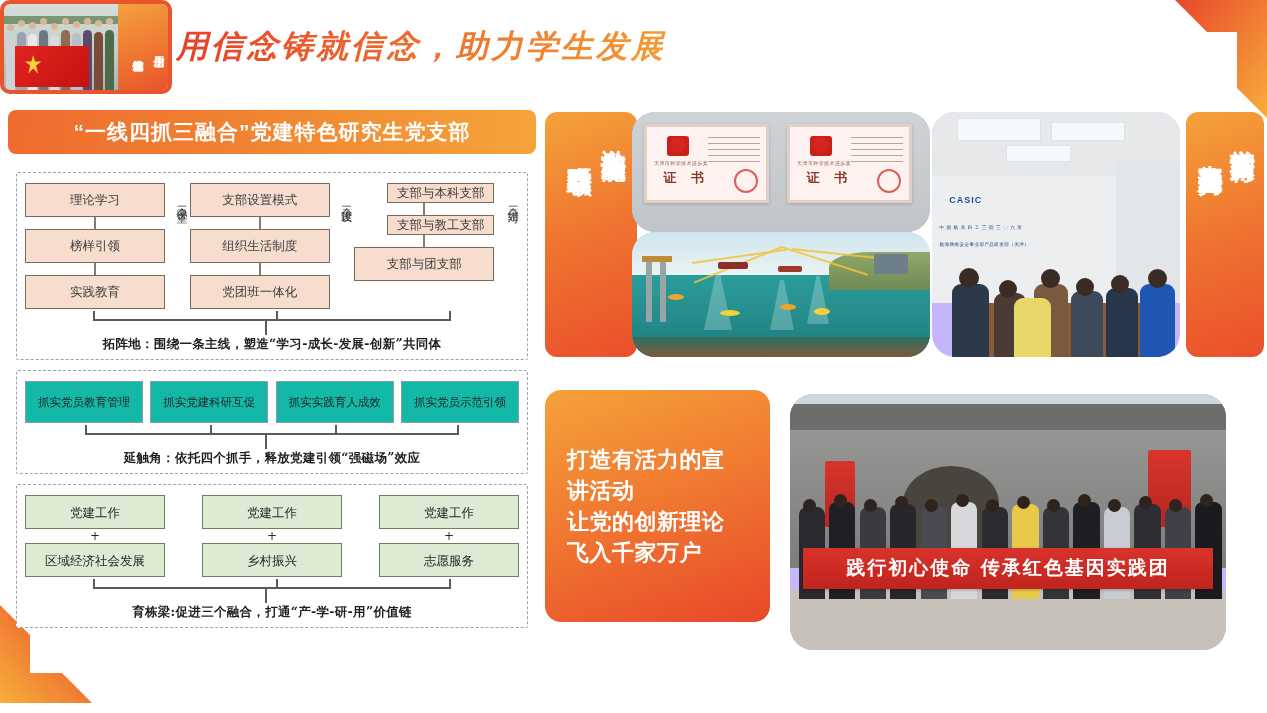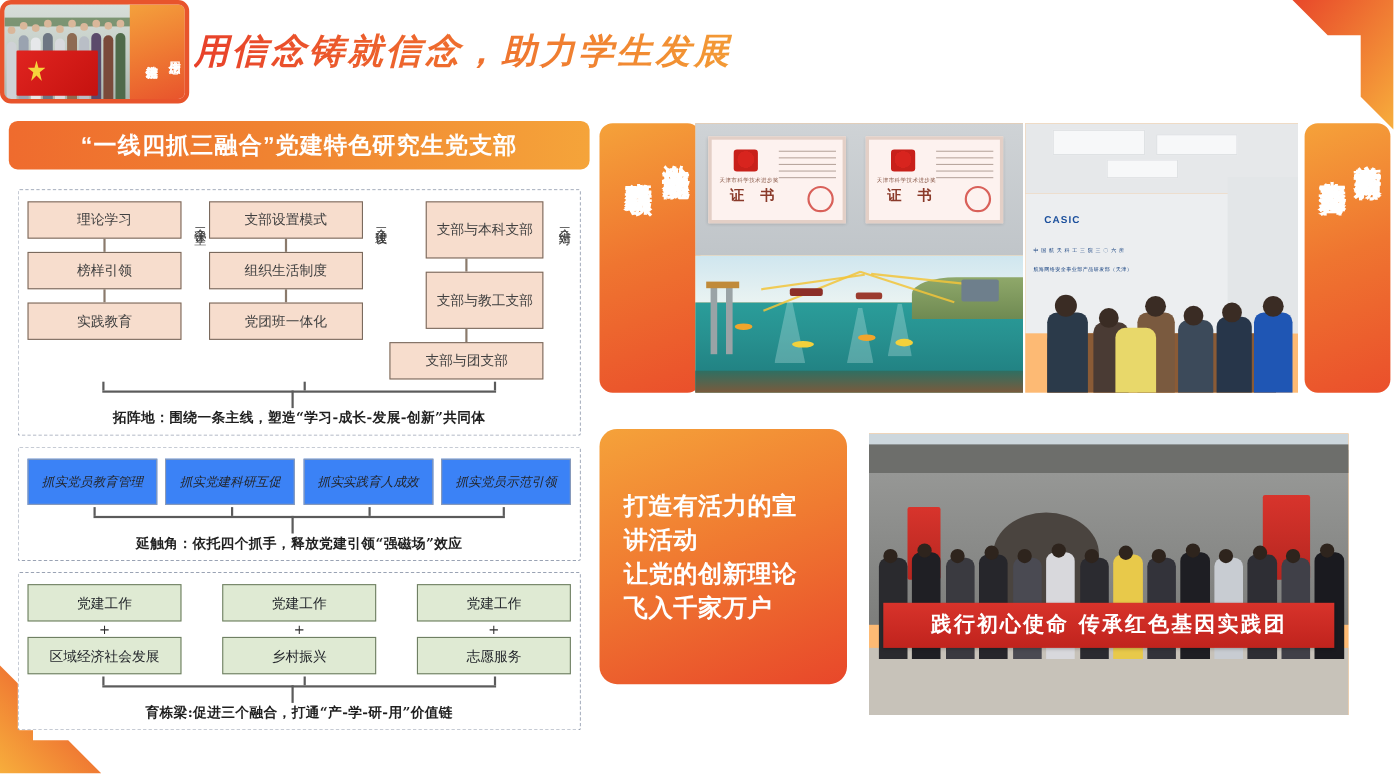--- a/index.html
+++ b/index.html
@@ -82,46 +82,46 @@
   }
   .row3 { display:flex; justify-content:space-between; }
   .grp { width:140px; position:relative; }
   .node {
     border:1px solid #7a6a5e; background:#f7ddcd;
     font-size:12.5px; color:#404040; text-align:center;
     font-family:Liberation Serif, serif;
     padding:5px 2px; line-height:15px; height:34px;
     display:flex; align-items:center; justify-content:center;
   }
-  .node.two { height:52px; line-height:14px;margin-left:33px; }
+  .node.two { height:20px; line-height:14px;margin-left:33px; }
   .vtick { width:0; height:12px; border-left:2px dashed #8a7a6c; margin:0 auto; }
   .side-label {
     writing-mode:vertical-rl; font-size:11px; color:#3a3a3a;
     font-family:"DejaVu Serif", serif; letter-spacing:2px;
     position:absolute; top:14px; line-height:13px;
   }
   .sl1 { left:150px; } .sl2 { left:150px; } .sl3 { left:152px; }
   .grpwrap { position:relative; width:166px; }
 
   .connector { position:relative; height:24px; margin-top:2px; }
   .connector .hbar { position:absolute; left:68px; right:68px; top:8px; height:2px; background:#5b5b5b; }
   .connector .stub { position:absolute; top:0; width:2px; height:8px; background:#5b5b5b; }
   .connector .drop { position:absolute; left:50%; top:8px; width:2px; height:16px; background:#5b5b5b; }
   .caption {
     text-align:center; font-size:12.5px; font-weight:bold; color:#1f1f1f;
     font-family:"DejaVu Serif", serif; letter-spacing:.3px; padding-top:1px;
   }
 
   .row4 { display:flex; justify-content:space-between; }
   .node-blue {
-    border:1px solid #8d9bb5; background:#3b82f6;
+    border:1px solid #8d9bb5; background:#14b8a6;
     font-size:11.5px; color:#23262b; text-align:center;
     font-family:"DejaVu Serif", serif; line-height:14px;
     padding:20px 4px; width:118px; height:28px;
-    display:flex; align-items:center; justify-content:center;font-style:italic;
+    display:flex; align-items:center; justify-content:center;
   }
   .node-green {
     border:1px solid #6f7f63; background:#dfead3;
     font-size:12.5px; color:#23262b; text-align:center;
     font-family:"DejaVu Serif", serif; line-height:15px;
     padding:5px 2px; height:34px;
     display:flex; align-items:center; justify-content:center;
   }
   .plus { text-align:center; font-size:12px; color:#2b2b2b; line-height:14px; font-family:"DejaVu Serif",serif; }
 
@@ -130,21 +130,21 @@
     position:absolute; border-radius:12px; overflow:hidden;
     background:linear-gradient(160deg,#f5a23a 0%,#ef7530 48%,#ea4f2b 100%);
     color:#fff;
   }
   .vtext {
     writing-mode:vertical-rl; text-orientation:upright;
     font-size:25px; font-weight:bold; line-height:30px; letter-spacing:1px;
     position:absolute; top:18px;
   }
 
-  .photo { position:absolute; overflow:hidden; background:#fdba74; }
+  .photo { position:absolute; overflow:hidden; background:#c4b5fd;border-radius:23px; }
 
   
   .cert-bg { position:absolute; inset:0; background:linear-gradient(180deg,#cfd3d6 0%,#c0c5c9 100%); }
   .cert {
     position:absolute; top:10%; height:66%; background:#fdf2ef;
     border:3px solid #e3cfc6; box-shadow:0 1px 3px rgba(0,0,0,.18);
   }
   .cert .emblem { position:absolute; left:17%; top:12%; width:22px; height:20px;
      background:radial-gradient(circle at 50% 45%, #d8241e 0 48%, #c8201a 49% 100%); border-radius:3px; }
   .cert .lab { position:absolute; left:6%; top:45%; font-size:5px; color:#8a5a4a; letter-spacing:.4px; white-space:nowrap;}

